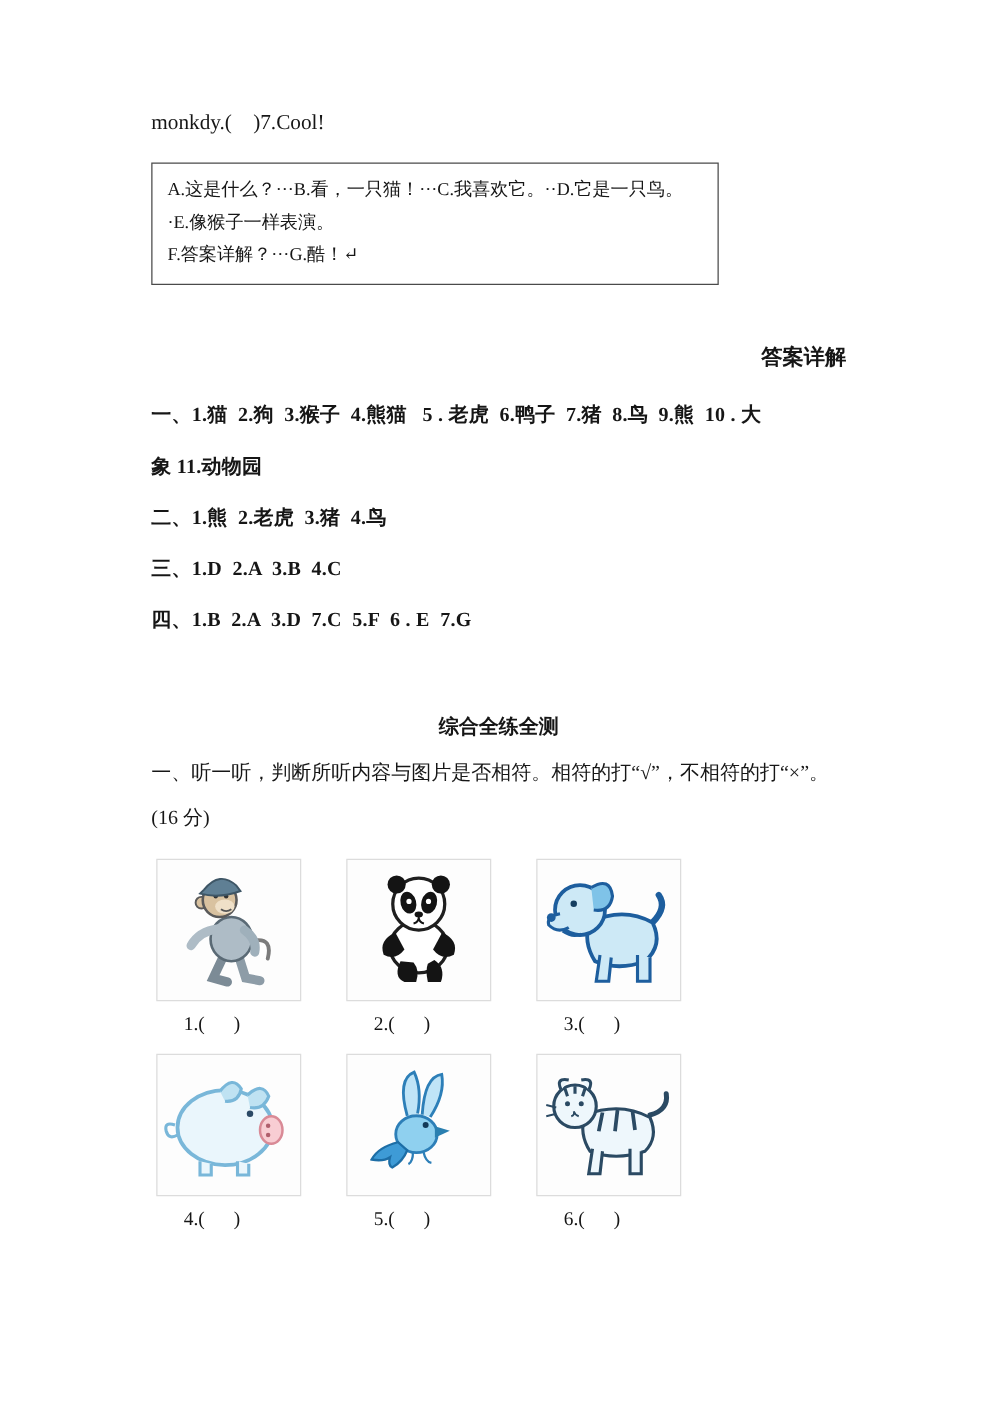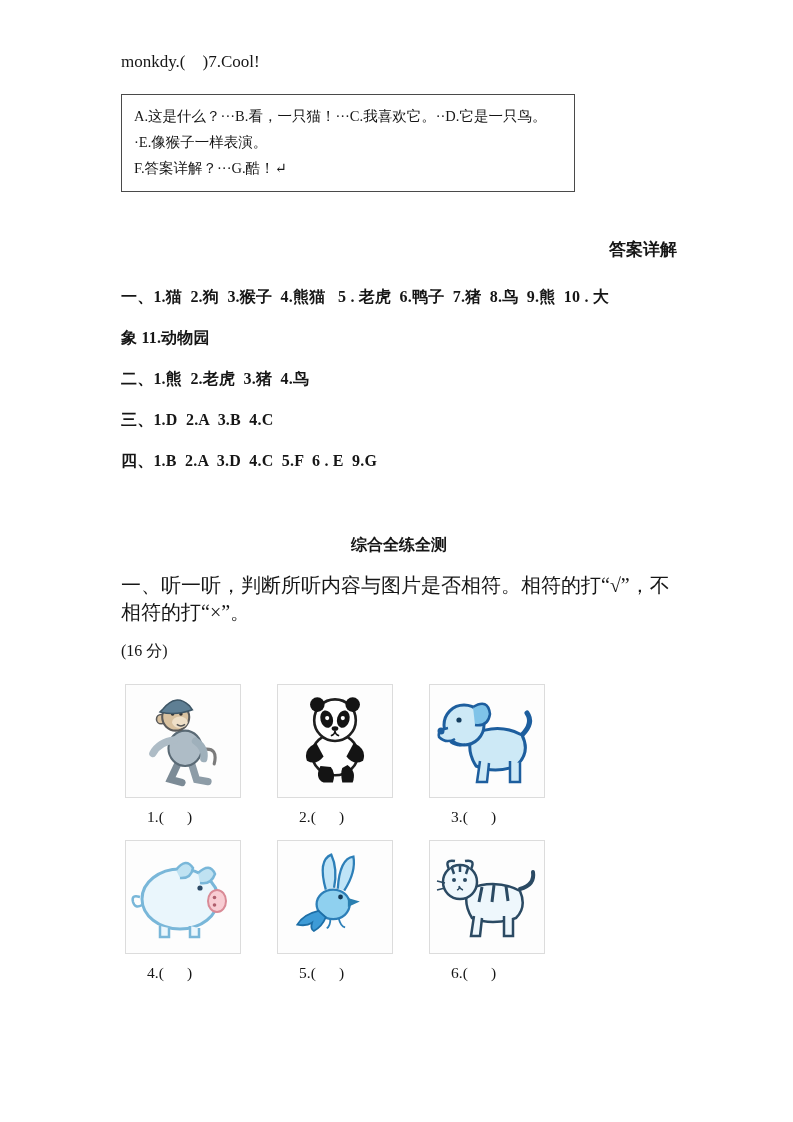--- a/index.html
+++ b/index.html
@@ -7,21 +7,21 @@
     padding: 0;
     background: #ffffff;
     color: #161616;
     font-family: "Liberation Serif", "DejaVu Serif", serif;
   }
   .page {
     position: relative;
     width: 793px;
     height: 1122px;
     box-sizing: border-box;
-    padding: 52px 110px 0 121px;
+    padding: 88px 110px 0 121px;
     background: #ffffff;
     overflow: hidden;
   }
   .intro-line {
     margin: 0;
     font-size: 17px;
     white-space: pre;
   }
   .options-box {
     width: 454px;
@@ -57,21 +57,21 @@
   }
   .section-subtitle {
     width: 556px;
     text-align: center;
     font-size: 16px;
     font-weight: 700;
     margin: 13px 0 0 0;
   }
   .instruction-line {
     margin: 16px 0 14px 0;
-    font-size: 20px;
+    font-size: 16px;
     white-space: pre-wrap;
   }
   .points-line {
     margin: 15px 0 0 0;
     font-size: 16px;
   }
   .listen-grid { margin-top: 22px; }
   .listen-row { display: flex; }
   .listen-col { width: 152px; }
   .img-cell {
@@ -104,21 +104,21 @@
     <p>F.答案详解？···G.酷！↵</p>
   </div>
 
   <h2 class="answers-title">答案详解</h2>
 
   <div class="answers-block">
     <p class="ans-line">一、1.猫  2.狗  3.猴子  4.熊猫   5 . 老虎  6.鸭子  7.猪  8.鸟  9.熊  10 . 大</p>
     <p class="ans-line">象 11.动物园</p>
     <p class="ans-line">二、1.熊  2.老虎  3.猪  4.鸟</p>
     <p class="ans-line">三、1.D  2.A  3.B  4.C</p>
-    <p class="ans-line">四、1.B  2.A  3.D  4.C  5.F  6 . E  9.G</p>
+    <p class="ans-line">四、1.B  2.A  3.D  7.C  5.F  6 . E  7.G</p>
   </div>
 
   <h3 class="section-title">综合全练全测</h3>
 
   <p class="instruction-line">一、听一听，判断所听内容与图片是否相符。相符的打“√”，不相符的打“×”。</p>
   <p class="points-line">(16 分)</p>
 
   <div class="listen-grid">
 
     <div class="listen-row">

